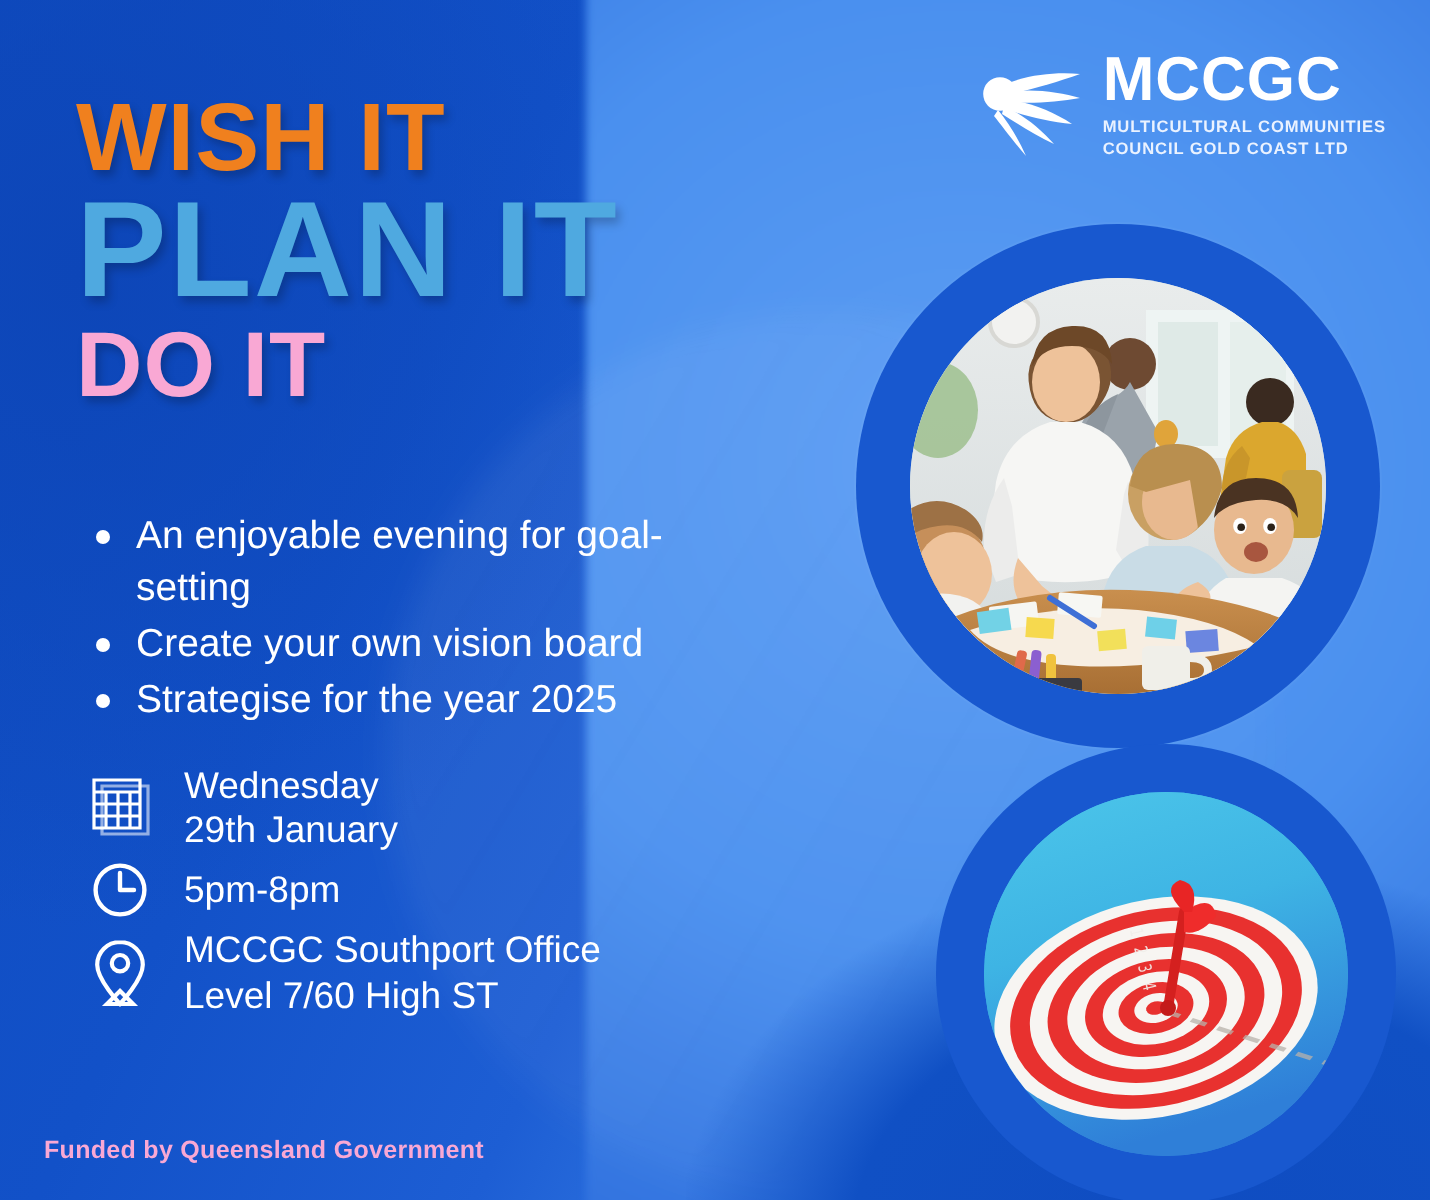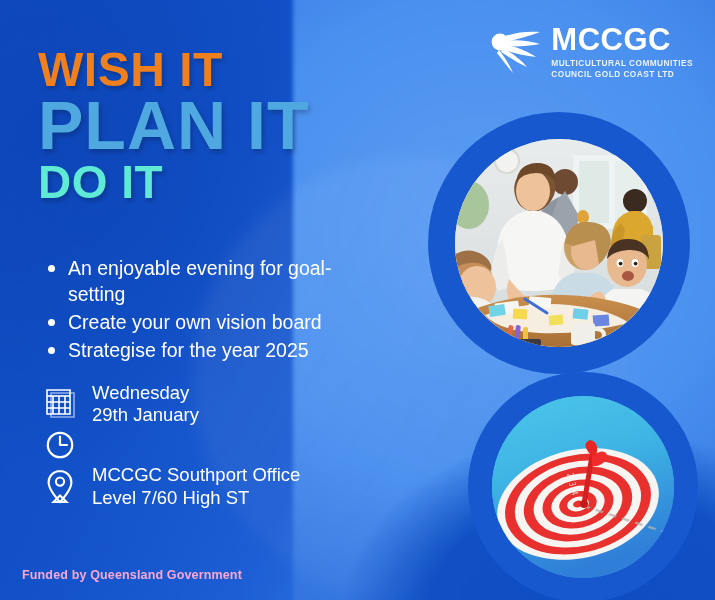--- a/index.html
+++ b/index.html
@@ -42,21 +42,21 @@
   .bg-left-dark{
     position:absolute;
     left:-18%;top:-14%;
     width:66%;height:92%;
     background:radial-gradient(ellipse at 36% 40%, #0d46b8 0%, rgba(13,70,184,0) 70%);
   }
 
   
   .logo{
     position:absolute;right:22px;top:24px;
-    display:flex;align-items:center;gap:9px;
+    display:flex;align-items:flex-end;gap:9px;
   }
   .logo-mark{width:54px;height:46px;flex:0 0 auto;}
   .logo-txt{display:flex;flex-direction:column;line-height:1;}
   .logo-name{
     color:#ffffff;font-size:31px;font-weight:bold;
     letter-spacing:0.5px;
   }
   .logo-sub{
     color:#eaf2ff;font-size:8.3px;font-weight:bold;
     letter-spacing:0.45px;line-height:1.32;margin-top:3px;
@@ -71,21 +71,21 @@
     font-size:48px;font-weight:bold;color:#F0801E;
     letter-spacing:0.5px;
     text-shadow:2px 3px 4px rgba(0,0,0,0.22);
   }
   .h-plan{
     font-size:68px;font-weight:bold;color:#4FA9E0;
     letter-spacing:1px;margin-top:2px;
     text-shadow:2px 3px 5px rgba(0,0,0,0.22);
   }
   .h-do{
-    font-size:46px;font-weight:bold;color:#5eead4;
+    font-size:46px;font-weight:bold;color:#f9a8d4;
     letter-spacing:0.5px;margin-top:4px;
     text-shadow:2px 3px 4px rgba(0,0,0,0.22);
   }
 
   
   .bullets{
     position:absolute;left:40px;top:256px;
     width:330px;
     list-style:none;margin:0;padding:0;
   }
@@ -208,20 +208,21 @@
 29th January</div>
     </div>
 
     <div class="det-row">
       <svg class="det-ico" viewBox="0 0 34 38">
         <g fill="none" stroke="#ffffff" stroke-width="2.2">
           <circle cx="16" cy="19" r="12.2"></circle>
           <path d="M16 10.5 V19 H23" stroke-width="2.2" stroke-linecap="round" stroke-linejoin="round"></path>
         </g>
       </svg>
+      <div class="det-txt">5pm-8pm</div>
     </div>
 
     <div class="det-row">
       <svg class="det-ico" viewBox="0 0 34 38">
         <g fill="none" stroke="#ffffff" stroke-width="2.1">
           <path d="M16 3 C9.6 3 4.6 8.1 4.6 14.4 C4.6 22 16 34 16 34 C16 34 27.4 22 27.4 14.4 C27.4 8.1 22.4 3 16 3 Z"></path>
           <circle cx="16" cy="13.6" r="4.1"></circle>
           <path d="M9.5 34 L16 27.5 L22.5 34 Z"></path>
         </g>
       </svg>

